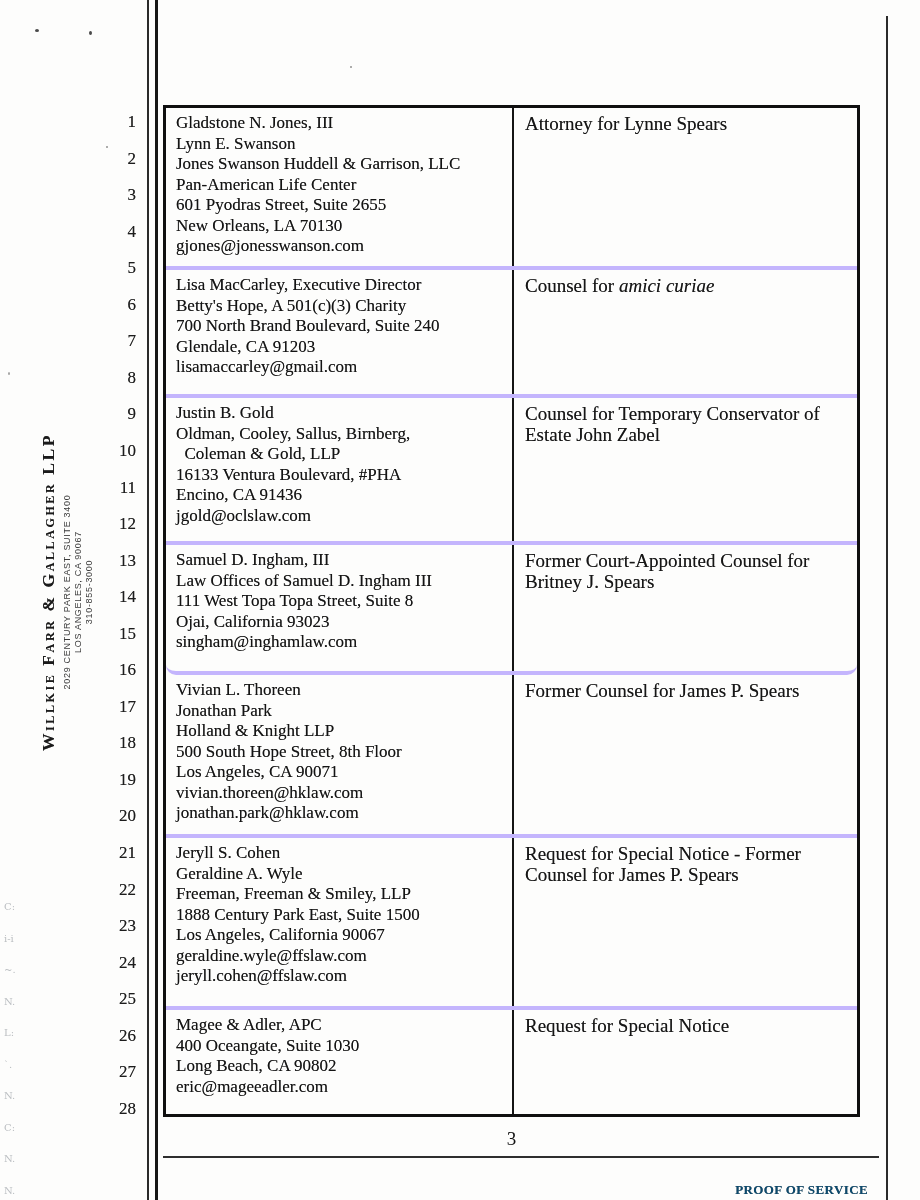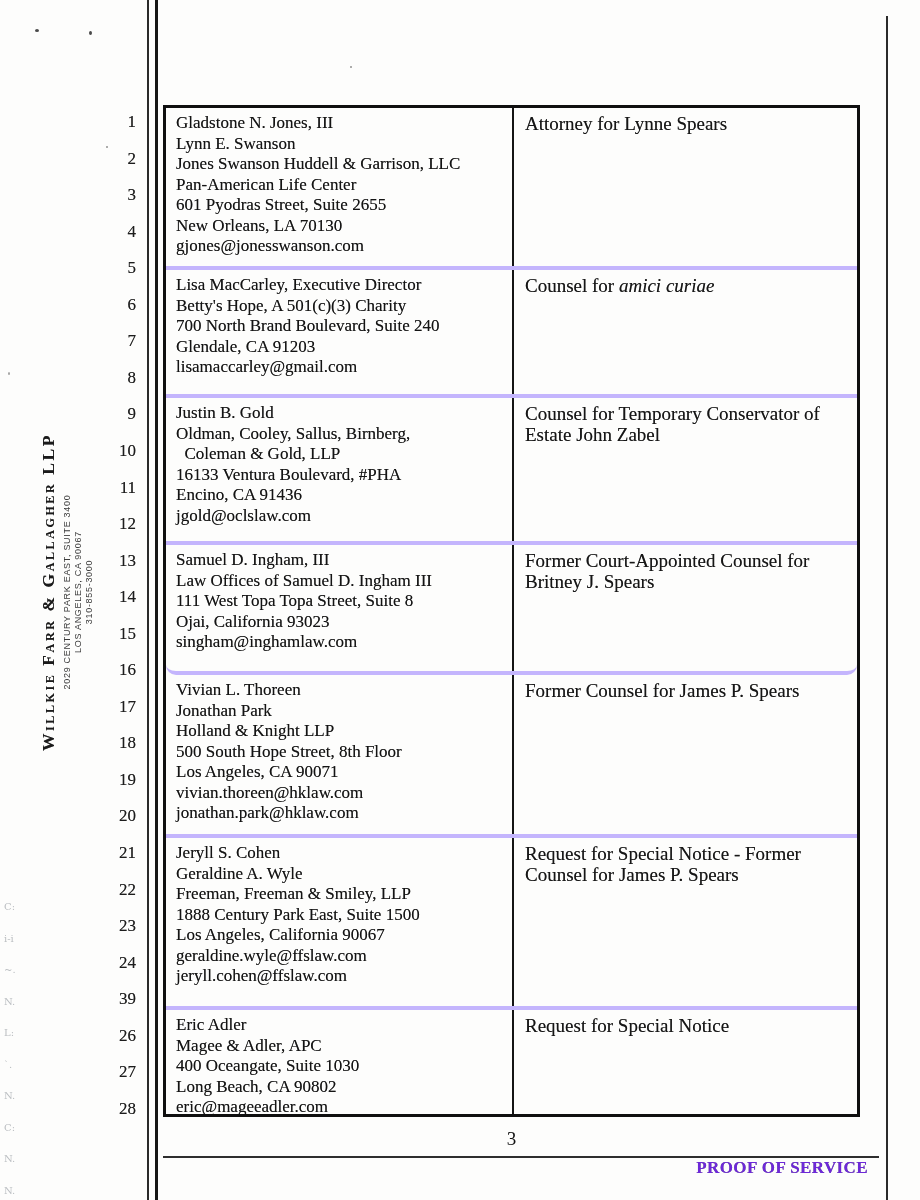--- a/index.html
+++ b/index.html
@@ -83,23 +83,23 @@
   
   .page-number{
     position:absolute;left:163px;top:1128px;width:697px;
     text-align:center;font-size:19px;color:#111;
   }
   .footer-rule{
     position:absolute;left:163px;top:1156px;width:716px;height:2px;
     background:#2e2e2e;
   }
   .footer-label{
-    position:absolute;left:520px;top:1158px;width:348px;
-    text-align:right;font-size:17px;font-weight:bold;
-    letter-spacing:0.4px;color:#6d28d9;
+    position:absolute;left:520px;top:1182px;width:348px;
+    text-align:right;font-size:13px;font-weight:bold;
+    letter-spacing:0.4px;color:#0c4a6e;
   }
 
   
   .speck{position:absolute;background:#4a4a4a;border-radius:50%;}
   .edge-marks{position:absolute;left:2px;top:0;width:24px;height:1200px;}
   .emark{
     position:absolute;left:2px;font-size:10px;color:#8f959b;
     opacity:0.6;filter:blur(0.4px);
     font-family:"DejaVu Serif", serif;
   }
@@ -136,21 +136,21 @@
       <div class="lnum" style="top: 623.7px;">15</div>
       <div class="lnum" style="top: 660.25px;">16</div>
       <div class="lnum" style="top: 696.8px;">17</div>
       <div class="lnum" style="top: 733.35px;">18</div>
       <div class="lnum" style="top: 769.9px;">19</div>
       <div class="lnum" style="top: 806.45px;">20</div>
       <div class="lnum" style="top: 843px;">21</div>
       <div class="lnum" style="top: 879.55px;">22</div>
       <div class="lnum" style="top: 916.1px;">23</div>
       <div class="lnum" style="top: 952.65px;">24</div>
-      <div class="lnum" style="top: 989.2px;">39</div>
+      <div class="lnum" style="top: 989.2px;">25</div>
       <div class="lnum" style="top: 1025.75px;">26</div>
       <div class="lnum" style="top: 1062.3px;">27</div>
       <div class="lnum" style="top: 1098.85px;">28</div>
     </div>
 
   <div class="rule-double"></div>
   <div class="rule-right"></div>
 
   <div class="service-table" id="serviceTable">
       <div class="srow">
@@ -215,21 +215,20 @@
           <div class="tline">Freeman, Freeman &amp; Smiley, LLP</div>
           <div class="tline">1888 Century Park East, Suite 1500</div>
           <div class="tline">Los Angeles, California 90067</div>
           <div class="tline">geraldine.wyle@ffslaw.com</div>
           <div class="tline">jeryll.cohen@ffslaw.com</div>
         </div>
         <div class="cell right"><span>Request for Special Notice - Former Counsel for James P. Spears</span></div>
       </div>
       <div class="srow">
         <div class="cell left">
-          <div class="tline">Eric Adler</div>
           <div class="tline">Magee &amp; Adler, APC</div>
           <div class="tline">400 Oceangate, Suite 1030</div>
           <div class="tline">Long Beach, CA 90802</div>
           <div class="tline">eric@mageeadler.com</div>
         </div>
         <div class="cell right"><span>Request for Special Notice</span></div>
       </div>
     </div>
 
   <div class="page-number">3</div>

